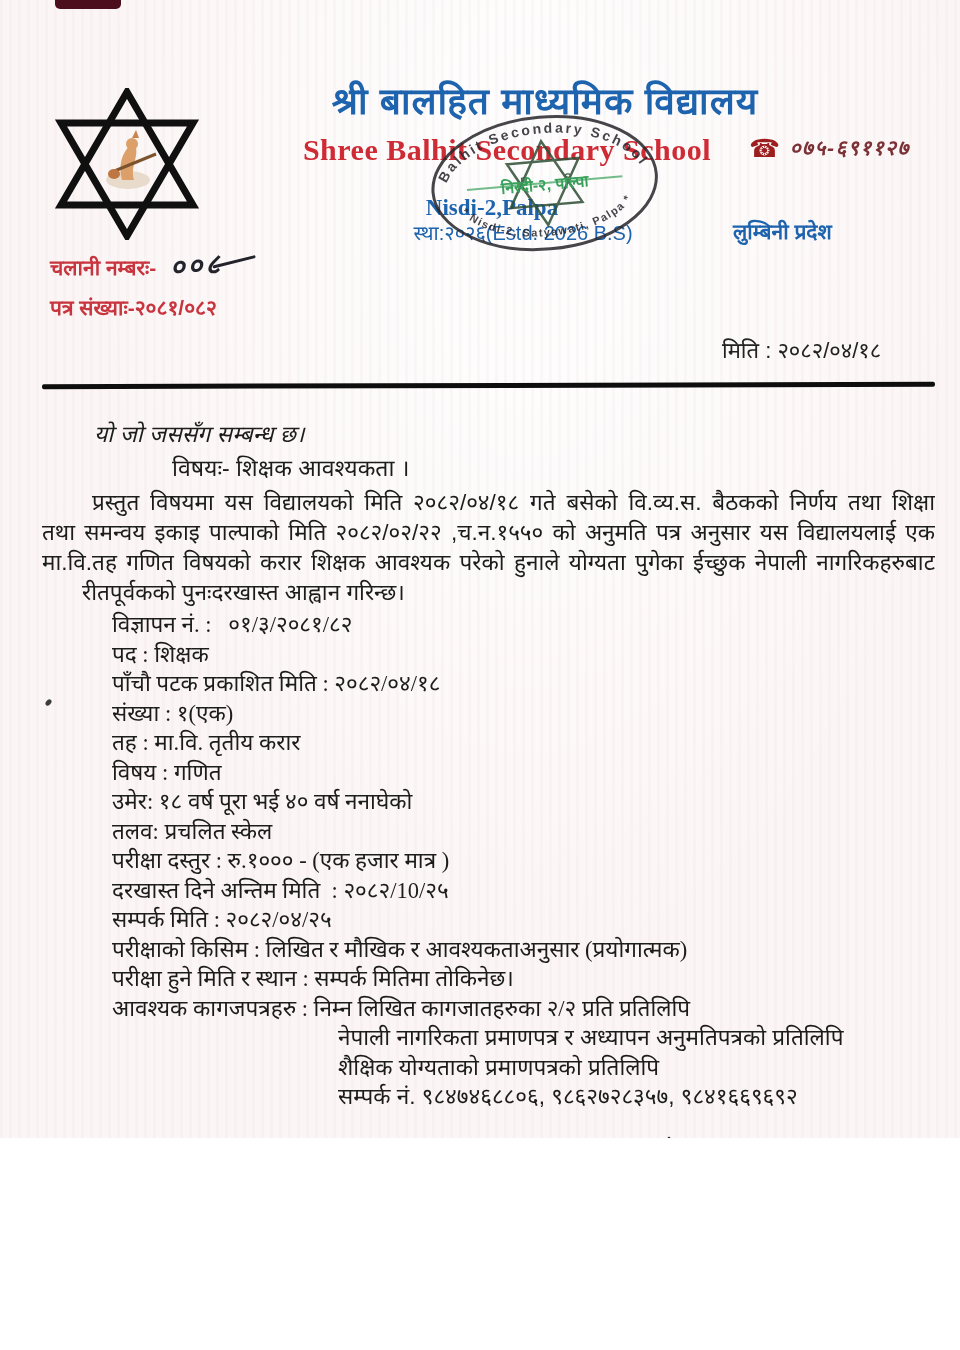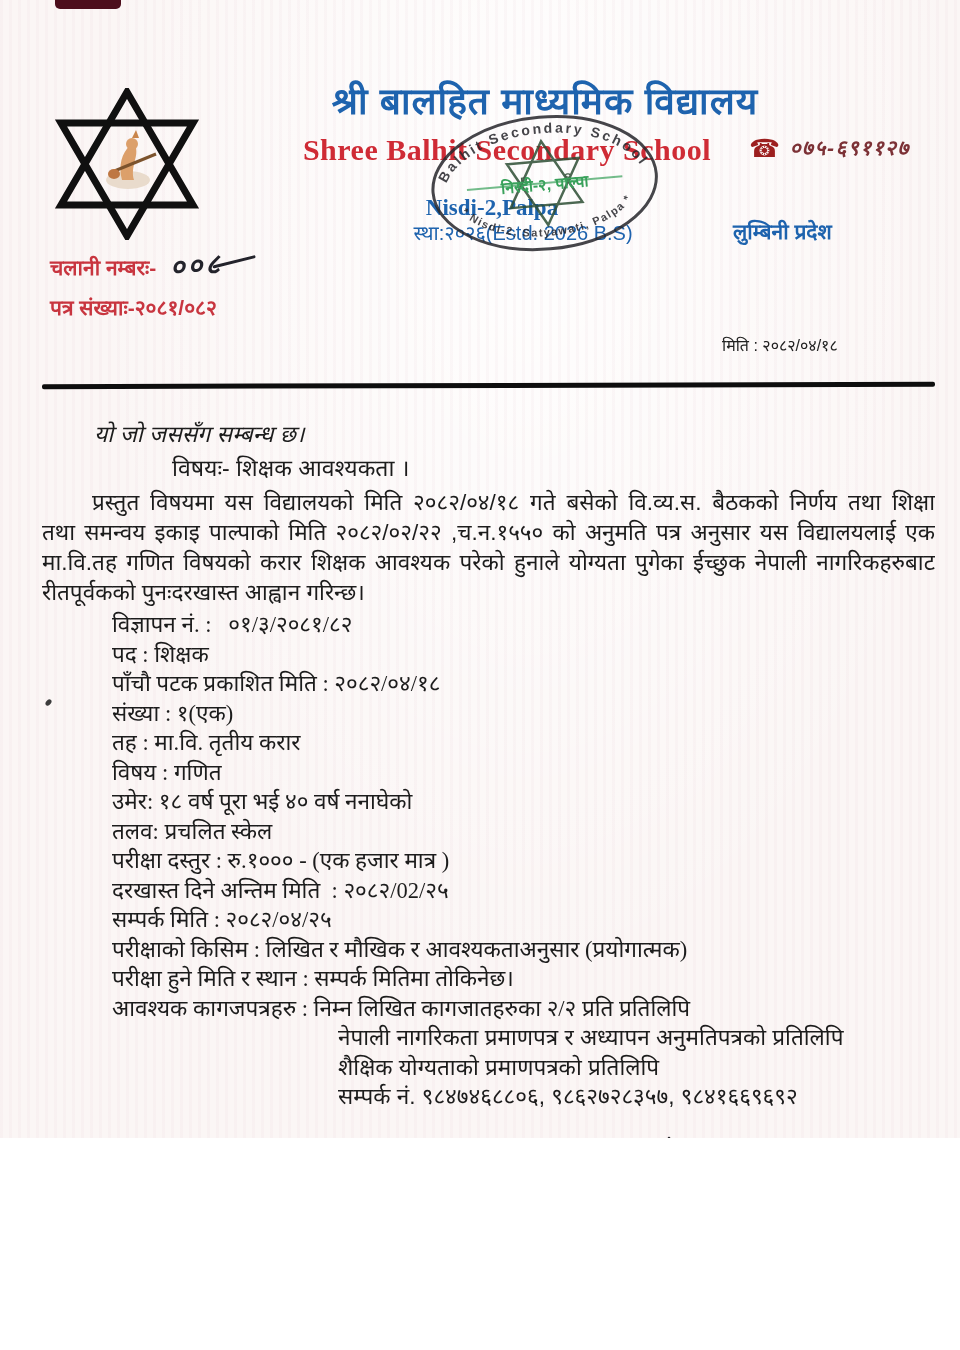--- a/index.html
+++ b/index.html
@@ -22,30 +22,30 @@
   .nisdi{left:352px;top:195px;width:280px;text-align:center;font-size:23px;font-weight:bold;color:#1e63ae;font-family:"Liberation Serif","DejaVu Serif",serif;}
   .estd{left:328px;top:219px;width:390px;text-align:center;font-size:20px;font-weight:normal;color:#1e63ae;}
   .province{left:733px;top:217px;font-size:21px;font-weight:bold;color:#1e63ae;}
   .logo{left:52px;top:88px;}
   .stamp-top{left:425px;top:103px;opacity:.85;transform:rotate(-5deg);}
   
   .ref1{left:50px;top:245px;font-size:21px;font-weight:bold;color:#c8353f;}
   .hand{display:inline-block;font-size:28px;color:#23232b;font-style:italic;font-weight:bold;transform:rotate(-4deg);margin-left:14px;letter-spacing:3px;}
   .flourish{display:inline-block;width:44px;height:3px;background:#23232b;transform:rotate(-14deg) translateY(-12px);margin-left:-8px;border-radius:2px;}
   .ref2{left:50px;top:293px;font-size:21px;font-weight:bold;color:#c8353f;}
-  .date{left:722px;top:334px;font-size:16px;font-weight:500;color:#222;}
+  .date{left:722px;top:334px;font-size:22px;font-weight:500;color:#222;}
   .divider{left:42px;top:383px;width:893px;height:5px;background:#0e0e0e;border-radius:2px;transform:rotate(-.15deg);}
   
   .opening{left:42px;top:418px;width:893px;}
   .opening .to{padding-left:52px;font-size:23px;line-height:33px;white-space:pre;font-style:italic;}
   .opening .subject{padding-left:130px;font-size:23px;line-height:34px;white-space:pre;}
   .para{left:42px;top:488px;width:893px;font-size:22.5px;}
   .para .pline{line-height:30px;height:30px;overflow:hidden;text-align:justify;text-align-last:justify;}
   .para .pline.first{text-indent:50px;}
-  .para .pline.last{text-align-last:left;}
+  .para .pline.last{text-align-last:left;margin-left:40px;}
   .list{left:42px;top:610px;width:900px;font-size:22.5px;}
   .list .item{padding-left:70px;line-height:29.5px;white-space:pre;font-family:Liberation Serif, serif;}
   .list .doc{padding-left:296px;line-height:29.5px;white-space:pre;}
   .dot{left:46px;top:699px;width:5px;height:7px;background:#3c3c3c;border-radius:50%;transform:rotate(40deg);}
   .tick{left:508px;top:1255px;width:11px;height:2px;background:#666;transform:rotate(35deg);}
   
   .sig-svg{left:573px;top:1136px;}
   .sig-stamp{left:548px;top:1186px;width:300px;text-align:center;transform:rotate(-4deg);
     border:2px solid rgba(110,95,85,.32);border-radius:16px;padding:6px 8px 10px;}
   .role-np{font-size:15px;color:#4a4a4a;font-weight:bold;margin-bottom:-16px;position:relative;z-index:2;}
@@ -130,21 +130,21 @@
   <div class="abs list">
     <div class="item">विज्ञापन नं. :   ०१/३/२०८१/८२</div>
     <div class="item">पद : शिक्षक</div>
     <div class="item">पाँचौ पटक प्रकाशित मिति : २०८२/०४/१८</div>
     <div class="item">संख्या : १(एक)</div>
     <div class="item">तह : मा.वि. तृतीय करार</div>
     <div class="item">विषय : गणित</div>
     <div class="item">उमेर: १८ वर्ष पूरा भई ४० वर्ष ननाघेको</div>
     <div class="item">तलव: प्रचलित स्केल</div>
     <div class="item">परीक्षा दस्तुर : रु.१००० - (एक हजार मात्र )</div>
-    <div class="item">दरखास्त दिने अन्तिम मिति  : २०८२/02/२५</div>
+    <div class="item">दरखास्त दिने अन्तिम मिति  : २०८२/10/२५</div>
     <div class="item">सम्पर्क मिति : २०८२/०४/२५</div>
     <div class="item">परीक्षाको किसिम : लिखित र मौखिक र आवश्यकताअनुसार (प्रयोगात्मक)</div>
     <div class="item">परीक्षा हुने मिति र स्थान : सम्पर्क मितिमा तोकिनेछ।</div>
     <div class="item">आवश्यक कागजपत्रहरु : निम्न लिखित कागजातहरुका २/२ प्रति प्रतिलिपि</div>
     <div class="doc">नेपाली नागरिकता प्रमाणपत्र र अध्यापन अनुमतिपत्रको प्रतिलिपि</div>
     <div class="doc">शैक्षिक योग्यताको प्रमाणपत्रको प्रतिलिपि</div>
     <div class="doc">सम्पर्क नं. ९८४७४६८८०६, ९८६२७२८३५७, ९८४१६६९६९२</div>
   </div>
 
   <div class="abs dot"></div>

